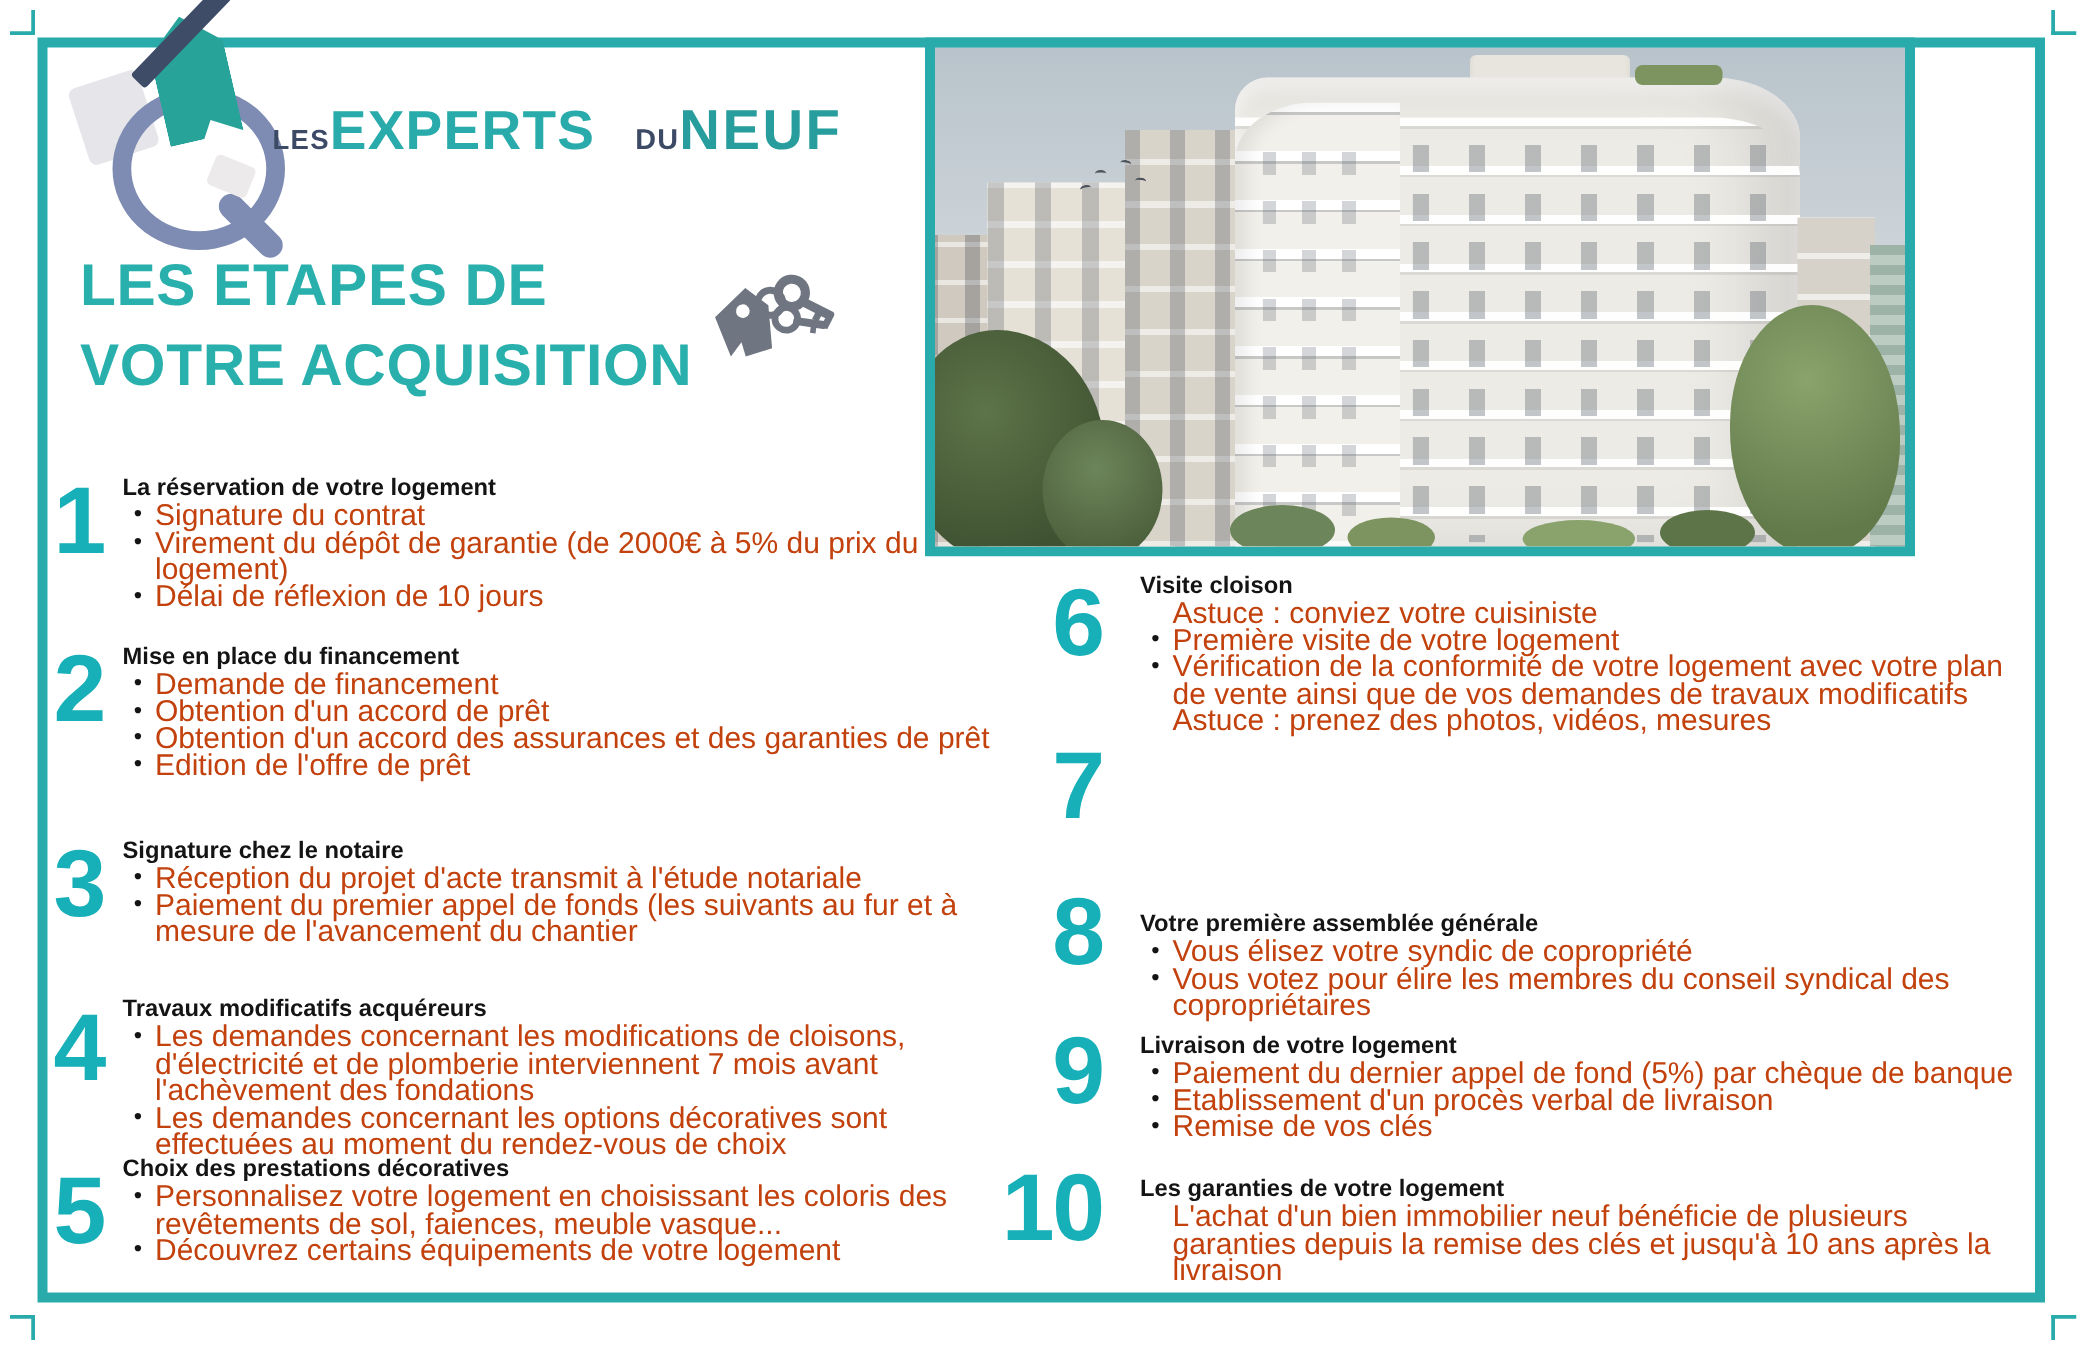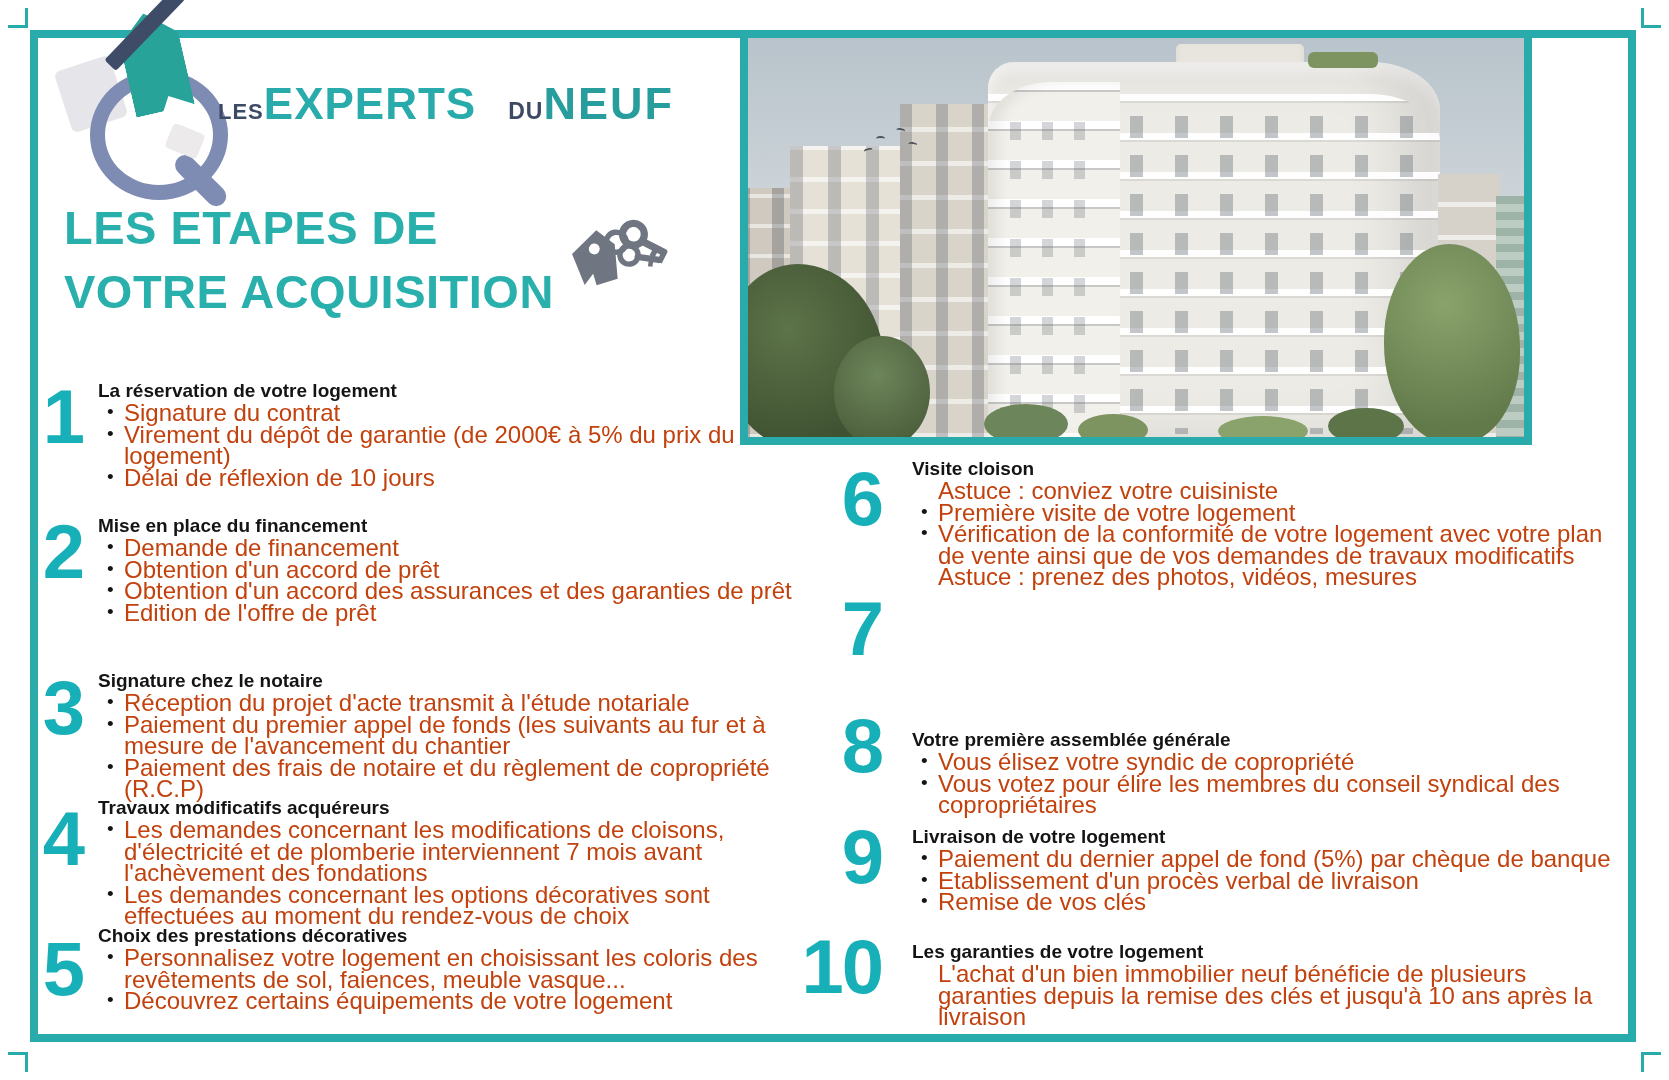--- a/index.html
+++ b/index.html
@@ -201,21 +201,20 @@
         <div class="item bullet">Obtention d'un accord des assurances et des garanties de prêt</div>
         <div class="item bullet">Edition de l'offre de prêt</div>
       </div>
     </div>
     <div class="step" style="left: 30px; top: 670px; width: 794px;">
       <div class="step-num num-center" style="top: 0px;">3</div>
       <div style="margin-left: 68px;">
         <div class="step-title">Signature chez le notaire</div>
         <div class="item bullet">Réception du projet d'acte transmit à l'étude notariale</div>
         <div class="item bullet">Paiement du premier appel de fonds (les suivants au fur et à mesure de l'avancement du chantier</div>
-        <div class="item bullet">Paiement des frais de notaire et du règlement de copropriété (R.C.P)</div>
       </div>
     </div>
     <div class="step" style="left: 30px; top: 797px; width: 794px;">
       <div class="step-num num-center" style="top: 4px;">4</div>
       <div style="margin-left: 68px;">
         <div class="step-title">Travaux modificatifs acquéreurs</div>
         <div class="item bullet">Les demandes concernant les modifications de cloisons, d'électricité et de plomberie interviennent 7 mois avant l'achèvement des fondations</div>
         <div class="item bullet">Les demandes concernant les options décoratives sont effectuées au moment du rendez-vous de choix</div>
       </div>
     </div>

